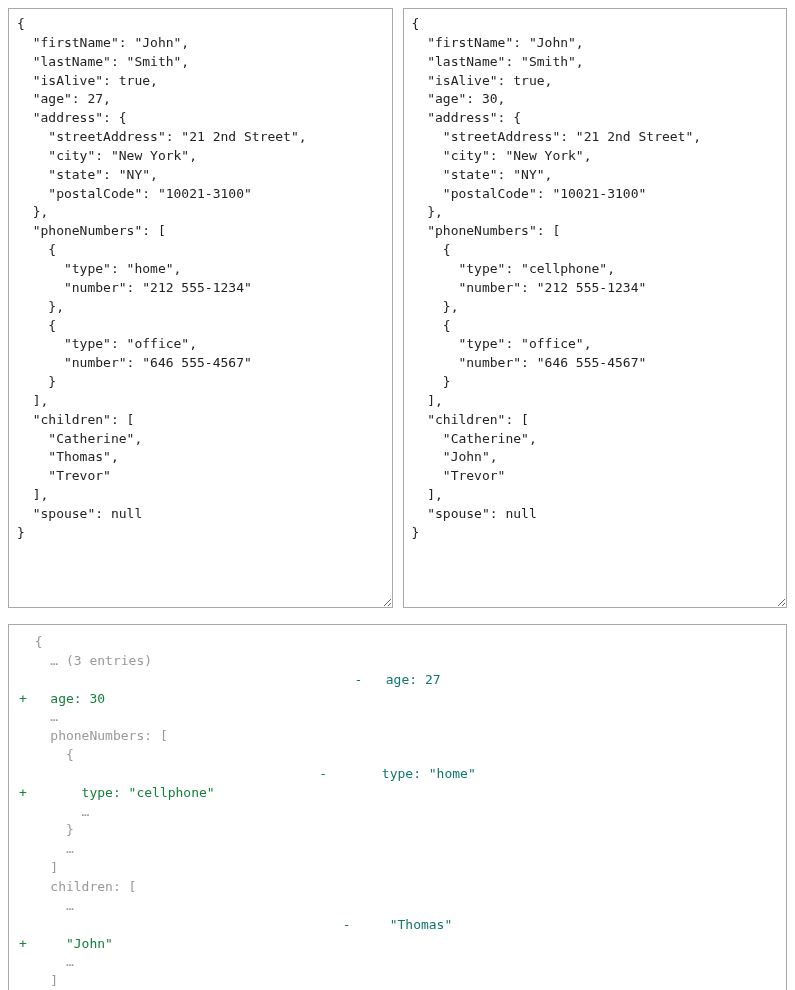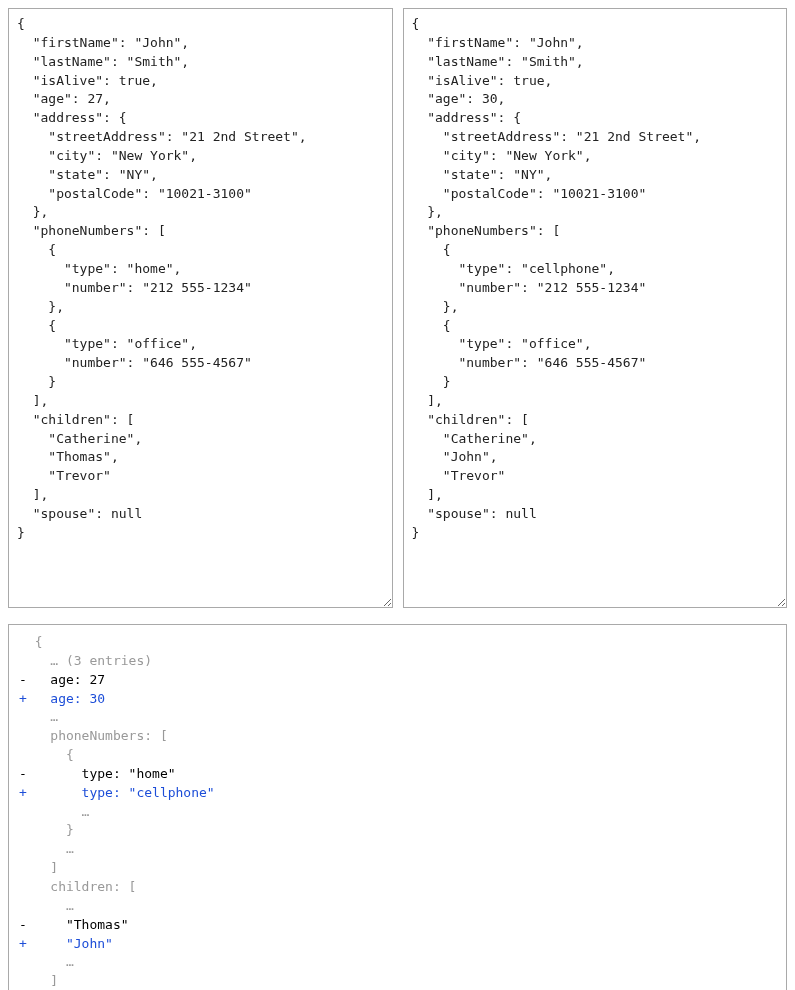--- a/index.html
+++ b/index.html
@@ -33,22 +33,22 @@
     color: #222;
   }
   .diff-pane {
     border: 1px solid #a9a9a9;
     padding: 8px 10px 10px 10px;
     white-space: pre;
     overflow: auto;
   }
   .diff-line { display: block; }
   .ctx   { color: #999; }
-  .minus { color: #000000; }
-  .plus  { color: #1d4ed8; }
+  .minus { color: #0f766e; text-align: center; }
+  .plus  { color: #15803d; }
 </style>
 </head>
 <body>
 
 <div class="top-row">
   <textarea class="json-pane" spellcheck="false" style="">{
   "firstName": "John",
   "lastName": "Smith",
   "isAlive": true,
   "age": 27,

